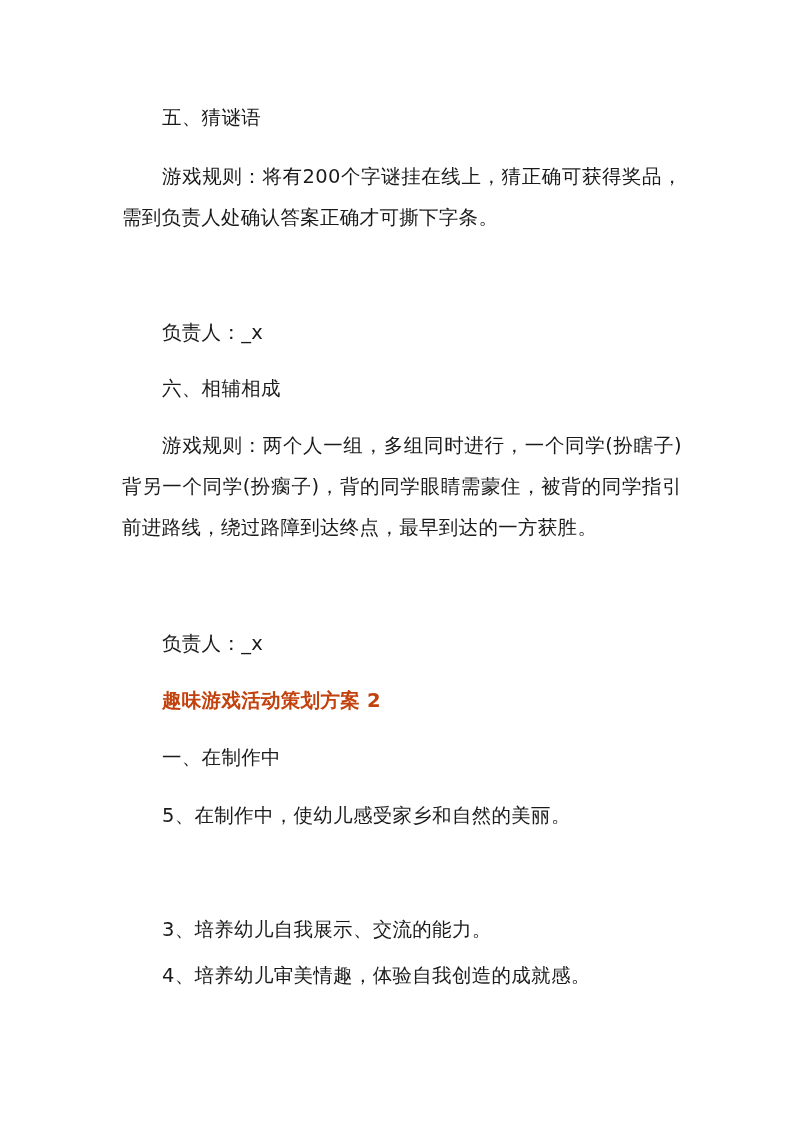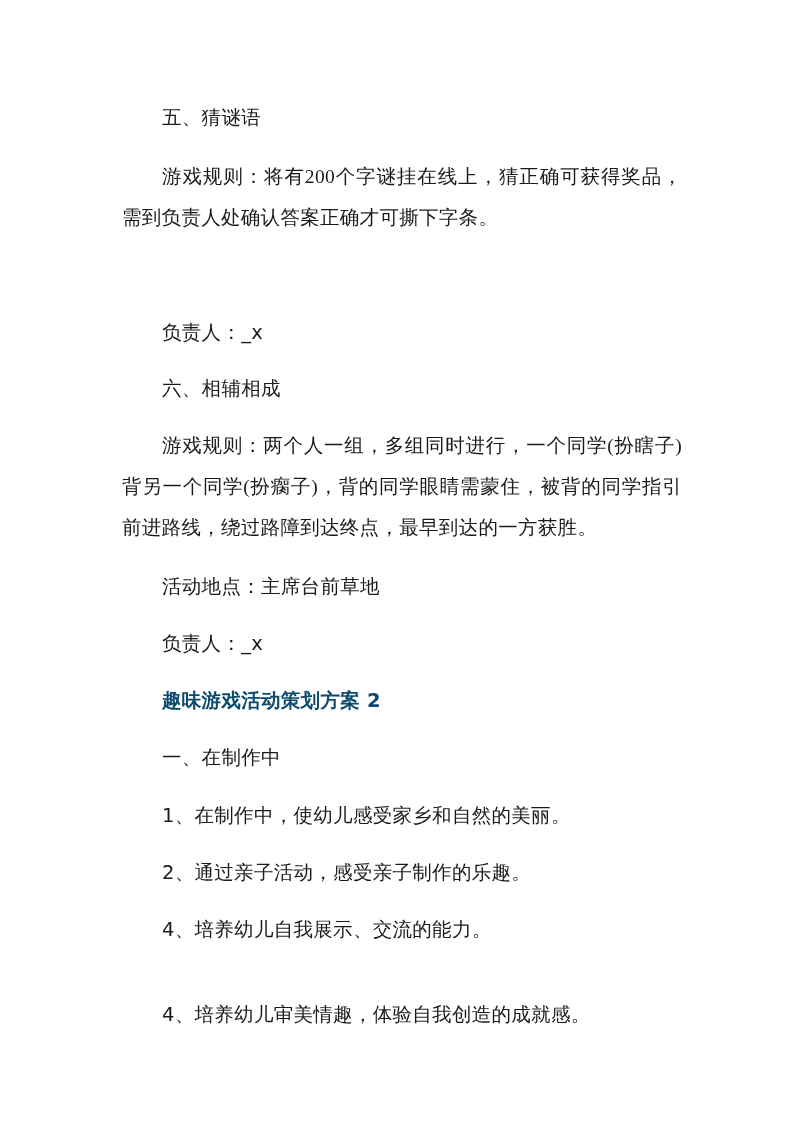--- a/index.html
+++ b/index.html
@@ -1,35 +1,33 @@
 <!DOCTYPE html>
 <html><head>
 <meta charset="utf-8">
 <style>
   html, body { margin: 0; padding: 0; background: #ffffff; }
   body { width: 800px; height: 1132px; position: relative; overflow: hidden;
          font-family: "DejaVu Sans", "Liberation Sans", sans-serif; color: #1a1a1a; }
   .page { position: absolute; left: 0; top: 0; width: 764px; height: 1132px; }
   .p { position: absolute; left: 122px; width: 560px; font-size: 19.5px; line-height: 41px; margin: 0;
        letter-spacing: 0.3px; }
-  .indent { text-indent: 40px; font-family: Liberation Serif, serif; }
+  .indent { text-indent: 40px; }
   .single { left: 162px; width: 520px; }
-  .heading { color: #0c4a6e; font-weight: bold; }
+  .heading { color: #c2410c; font-weight: bold; }
   .justify { text-align: justify; text-align-last: left; }
 </style>
 </head>
 <body>
 
 <div class="page">
   <p class="p single" style="top:97px">五、猜谜语</p>
   <p class="p indent justify" style="top:156px">游戏规则：将有200个字谜挂在线上，猜正确可获得奖品，需到负责人处确认答案正确才可撕下字条。</p>
   <p class="p single" style="top:312px">负责人：_x</p>
   <p class="p single" style="top:368px">六、相辅相成</p>
   <p class="p indent justify" style="top:425px">游戏规则：两个人一组，多组同时进行，一个同学(扮瞎子)背另一个同学(扮瘸子)，背的同学眼睛需蒙住，被背的同学指引前进路线，绕过路障到达终点，最早到达的一方获胜。</p>
-  <p class="p single" style="top:566px">活动地点：主席台前草地</p>
   <p class="p single" style="top:623px">负责人：_x</p>
   <p class="p single heading" style="top:680px">趣味游戏活动策划方案 2</p>
   <p class="p single" style="top:737px">一、在制作中</p>
-  <p class="p single" style="top:795px">1、在制作中，使幼儿感受家乡和自然的美丽。</p>
-  <p class="p single" style="top:852px">2、通过亲子活动，感受亲子制作的乐趣。</p>
-  <p class="p single" style="top:909px">4、培养幼儿自我展示、交流的能力。</p>
-  <p class="p single" style="top:994px">4、培养幼儿审美情趣，体验自我创造的成就感。</p>
+  <p class="p single" style="top:795px">5、在制作中，使幼儿感受家乡和自然的美丽。</p>
+  <p class="p single" style="top:909px">3、培养幼儿自我展示、交流的能力。</p>
+  <p class="p single" style="top:955px">4、培养幼儿审美情趣，体验自我创造的成就感。</p>
 </div>
 
 </body></html>

